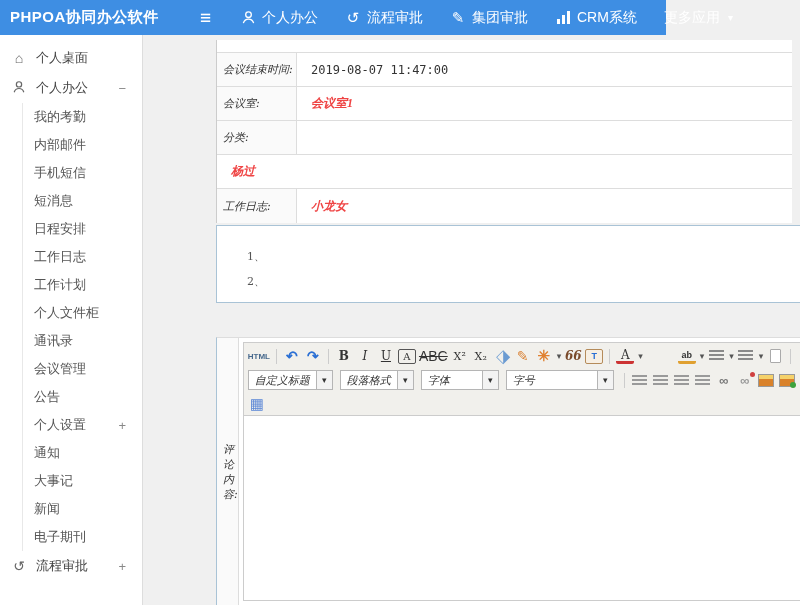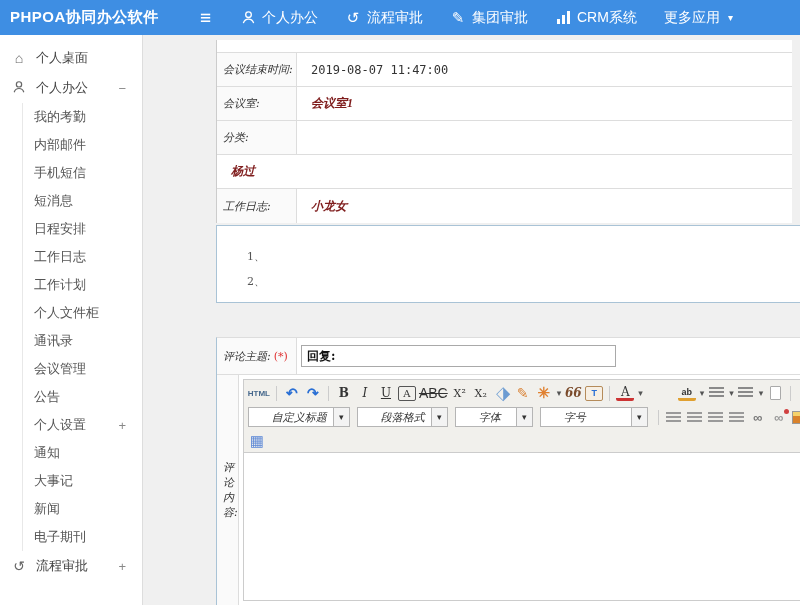--- a/index.html
+++ b/index.html
@@ -1,20 +1,20 @@
 <!DOCTYPE html>
 <html><head>
 <meta charset="utf-8">
 <style>
   * { margin:0; padding:0; box-sizing:border-box; }
   html,body { width:800px; height:605px; overflow:hidden; background:#f0f0f0;
     font-family:"Liberation Sans", sans-serif; color:#555; }
 
   
-  .topbar { position:absolute; left:0; top:0; width:800px; height:35px;
+  .topbar { position:absolute; left:0; top:0; width:666px; height:35px;
     background:#3e8ee3; color:#fff; display:flex; align-items:center; }
   .logo { position:absolute; left:10px; font-size:15px; font-weight:bold; letter-spacing:.5px; }
   .hamburger { position:absolute; left:200px; font-size:19px; font-weight:bold; cursor:pointer; }
   .topnav { position:absolute; left:240px; display:flex; gap:27px; align-items:center; }
   .topnav .navitem { display:flex; align-items:center; gap:6px; font-size:14px; cursor:pointer; white-space:nowrap; }
   .navicon { width:16px; height:16px; display:inline-flex; align-items:center; justify-content:center; }
   .navicon svg { display:block; }
   .glyphicon { font-size:15px; line-height:1; }
   .chart-bars { display:inline-flex; align-items:flex-end; gap:2px; height:13px; }
   .chart-bars i { width:3px; background:#fff; display:block; }
@@ -36,21 +36,21 @@
   .main { position:absolute; left:143px; top:35px; width:657px; height:570px; background:#f0f0f0; }
 
   
   .table1 { position:absolute; left:73px; top:5px; right:8px; background:#fff; border-left:1px solid #ccc; }
   .cutrow { height:13px; background:#fff; border-bottom:1px solid #ddd; }
   .frow { display:flex; height:34px; border-bottom:1px solid #ddd; }
   .fcell-label { width:80px; background:#fafafa; border-right:1px solid #ddd;
     display:flex; align-items:center; padding-left:6px;
     font-family:"DejaVu Serif", serif; font-style:italic; font-size:11px; color:#333; }
   .fcell-value { flex:1; display:flex; align-items:center; padding-left:14px;
-    font-family:Liberation Serif, serif; font-style:italic; font-weight:bold; font-size:12px; color:#7f1d1d; }
+    font-family:Liberation Serif, serif; font-style:italic; font-weight:bold; font-size:12px; color:#ef4444; }
   .fcell-value.mono { font-family:"DejaVu Sans Mono", monospace; font-style:normal; font-weight:normal; color:#333; }
 
   
   .minutes { position:absolute; left:73px; top:190px; right:0; height:78px; background:#fff;
     border:1px solid #a9c3d6; border-right:none; padding:18px 0 0 30px; }
   .minutes div { font-size:11px; color:#555; line-height:25px; font-family:"DejaVu Serif", serif; }
 
   
   .table2 { position:absolute; left:73px; top:302px; right:0; bottom:0;
     background:#fff; border-left:1px solid #a9c3d6; border-top:1px solid #ddd;
@@ -90,21 +90,21 @@
     font-size:9px; color:#2a6fd4; font-weight:bold; }
   .b-fontcolor { font-family:"DejaVu Serif", serif; border-bottom:3px solid #c33; height:16px; }
   .b-highlight { font-size:9px; font-weight:bold; border-bottom:3px solid #e0a030; height:16px;margin-left:32px; }
   .listicon { width:15px; height:12px; background:repeating-linear-gradient(#8a8a8a 0 2px, transparent 2px 4px); }
   .pageicon { width:11px; height:14px; background:#fff; border:1px solid #aaa; border-radius:1px; }
   .monitor { width:17px; height:13px; background:#2f66c0; border:1px solid #1e4e9e; border-radius:2px;
     margin-left:6px; }
   .dropcaret { font-size:9px; color:#555; margin-left:1px; }
 
   .eselect { display:flex; align-items:center; background:#fff; border:1px solid #b5b5b5;
-    height:20px; font-size:11px; color:#333; cursor:pointer; margin-right:4px;padding-left:17px; }
+    height:20px; font-size:11px; color:#333; cursor:pointer; margin-right:4px; }
   .eselect .sel-label { padding:0 6px; font-family:"DejaVu Serif", serif; font-style:italic; white-space:nowrap; }
   .eselect .sel-btn { width:16px; height:100%; border-left:1px solid #b5b5b5; display:flex;
     align-items:center; justify-content:center; font-size:9px; background:#f3f3f3; }
   .alignicon { width:15px; height:11px; background:repeating-linear-gradient(#9a9a9a 0 2px, transparent 2px 4px); }
   .b-link { color:#777; font-weight:bold; font-size:13px; }
   .b-unlink { color:#999; font-weight:bold; font-size:13px; position:relative; }
   .b-unlink i { position:absolute; right:-1px; top:1px; width:5px; height:5px; background:#d04040; border-radius:50%; }
   .imgicon { width:16px; height:13px; border:1px solid #999;
     background:linear-gradient(180deg,#f5d26b 0 35%, #d9822b 35% 100%); position:relative; }
   .imgicon.green i { position:absolute; right:-2px; bottom:-2px; width:6px; height:6px; background:#3da23d; border-radius:50%; }
@@ -249,29 +249,20 @@
       <div class="fcell-value">小龙女</div>
     </div>
   </div>
 
   <div class="minutes">
     <div>1、</div>
     <div>2、</div>
   </div>
 
   <div class="table2">
-    <div class="row-subject">
-      <div class="lbl-cell">
-        <span>评论主题:</span>
-        <span class="req">(*)</span>
-      </div>
-      <div class="val-cell">
-        <input class="subject-input" type="text" value="回复:" style="">
-      </div>
-    </div>
     <div class="row-content">
       <div class="lbl-cell">
         <span>评论内容:</span>
       </div>
       <div class="val-cell">
 
         <div class="editor">
           <div class="etoolbar">
             <div class="trow">
               <span class="tbtn b-html">HTML</span>

